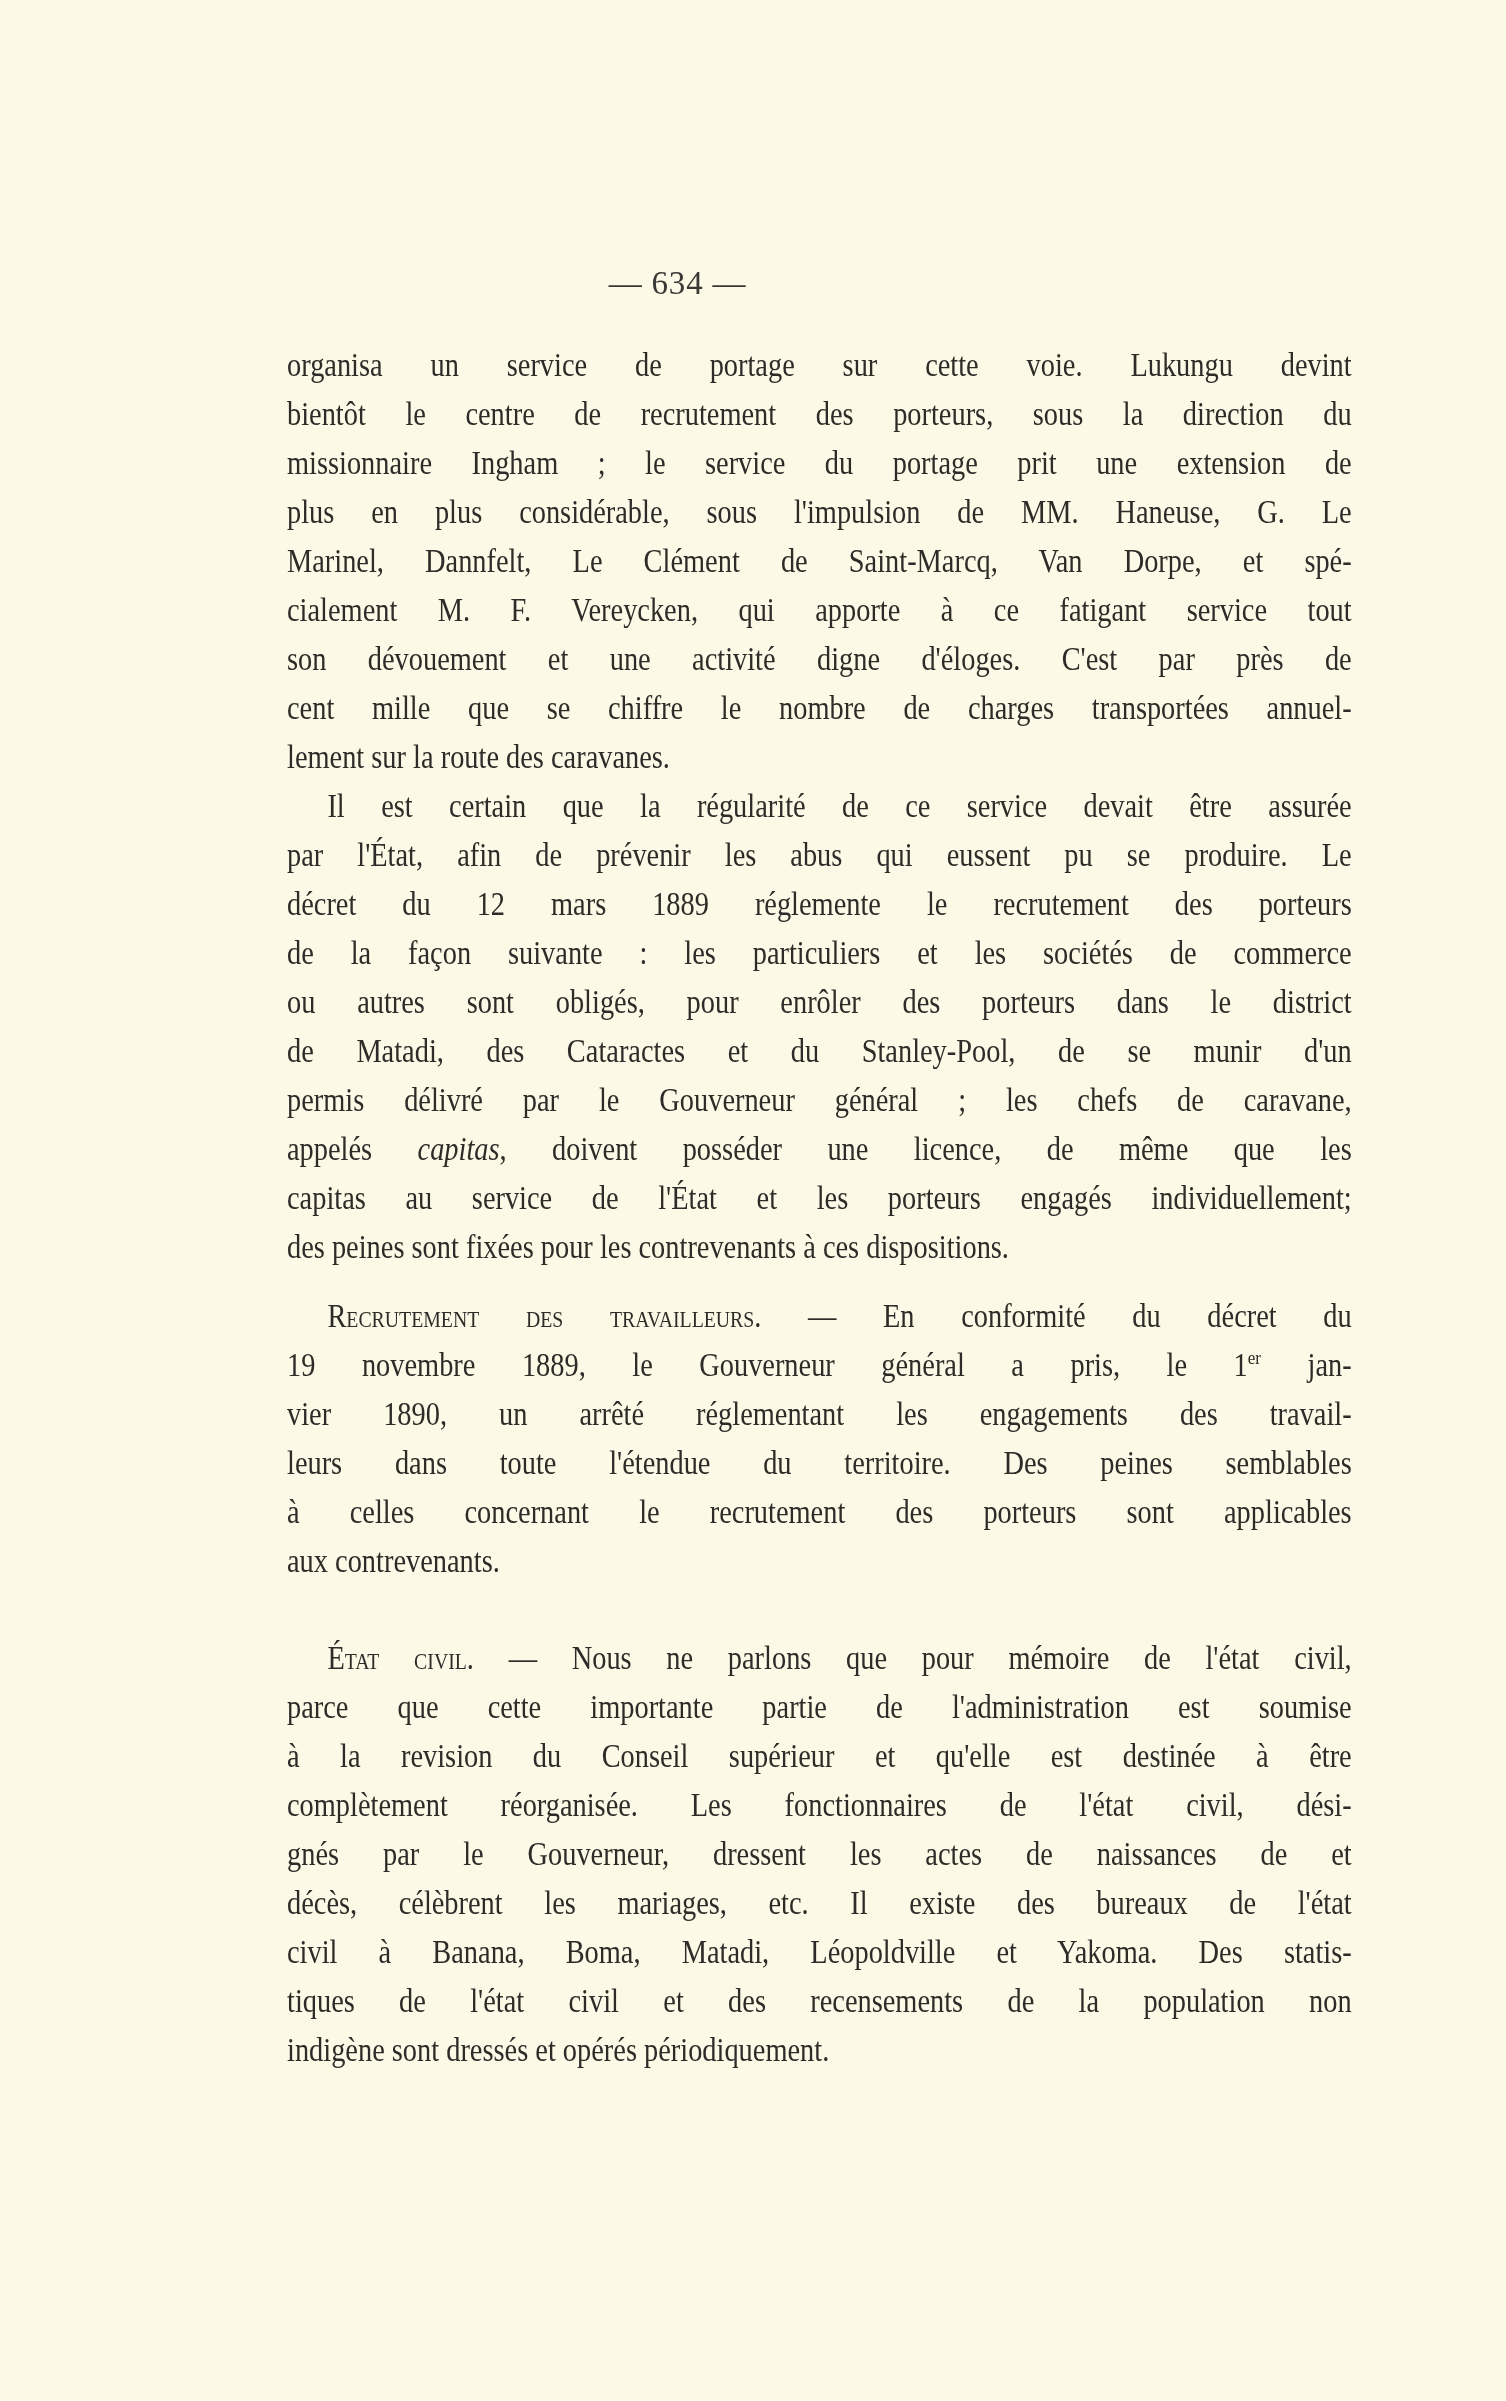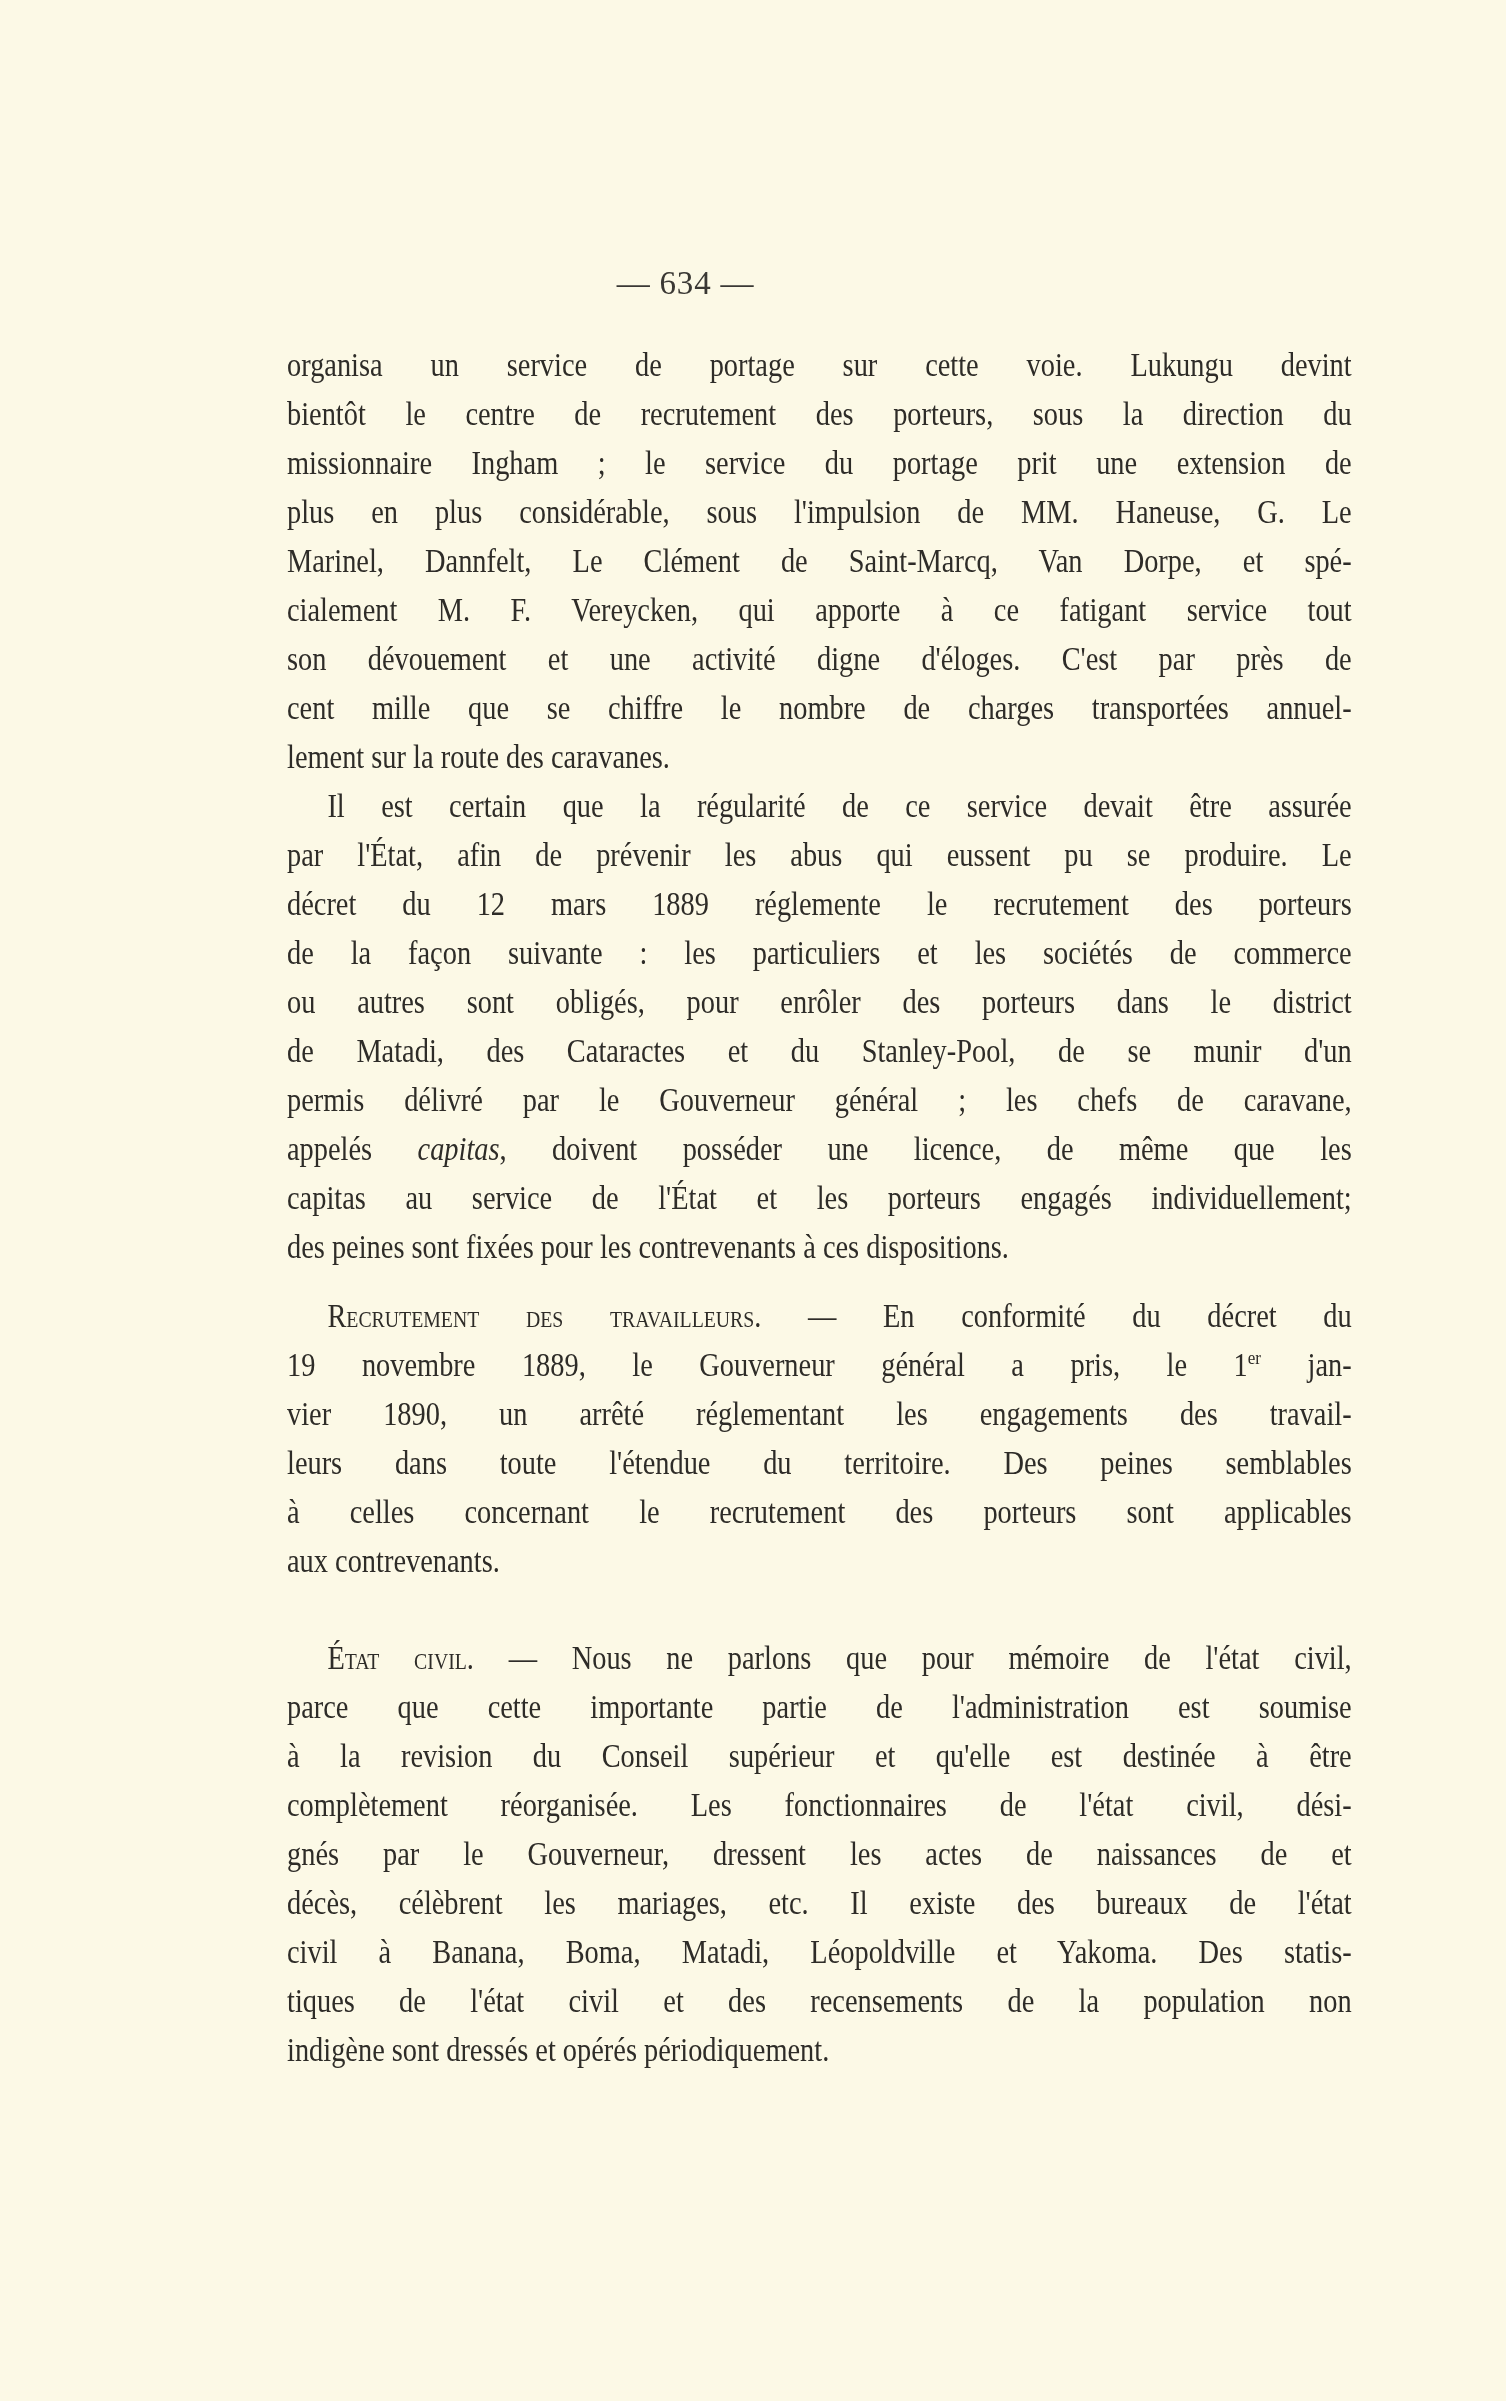--- a/index.html
+++ b/index.html
@@ -12,21 +12,20 @@
     color: #2e2c28;
   }
   .page-number {
     position: absolute;
     top: 265px;
     left: 0; width: 1355px;
     text-align: center;
     font-size: 33px;
     letter-spacing: 0.8px;
     color: #3a3834;
-    margin-left: 8px;
   }
   .text-block {
     position: absolute;
     left: 287px;
     width: 1065px;
     font-size: 33px;
     line-height: 49px;
     transform: scaleX(0.86);
     transform-origin: left top;
   }

